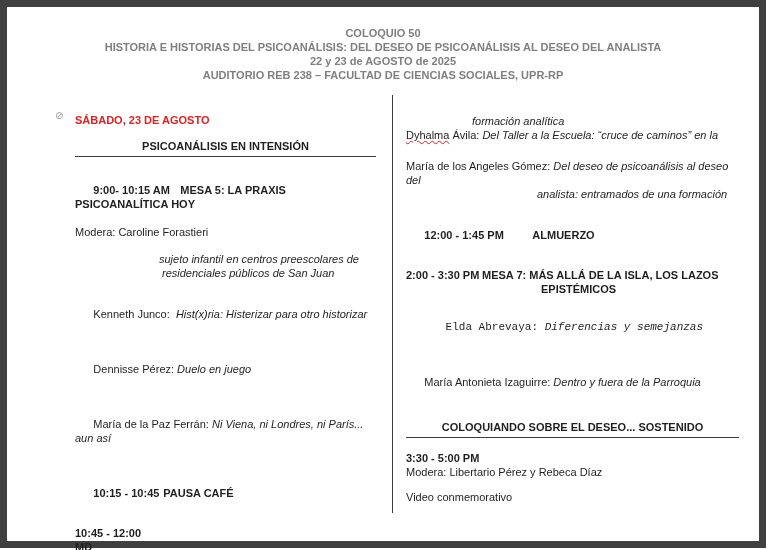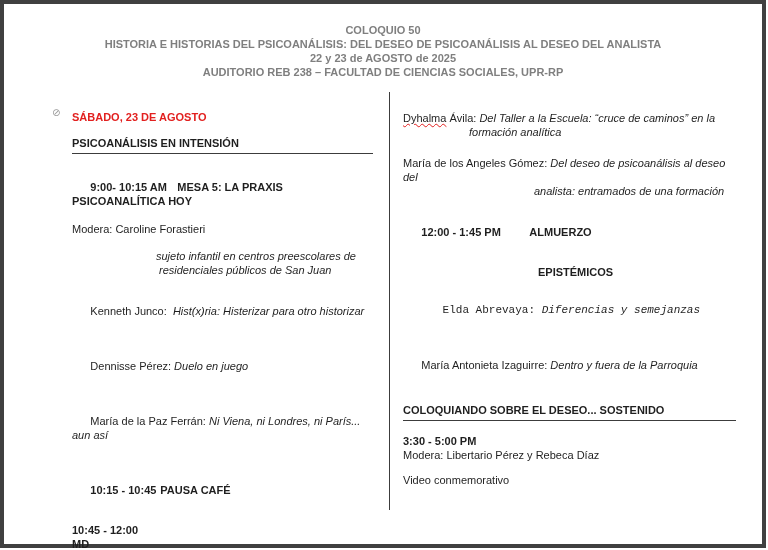--- a/index.html
+++ b/index.html
@@ -1,36 +1,36 @@
 <!DOCTYPE html>
 <html style="--red: #e2201f; --gray: #7f7f7f;"><head>
 <meta charset="utf-8">
 <style>
   * { margin:0; padding:0; box-sizing:border-box; }
   html,body { width:768px; height:550px; background:#ffffff; overflow:hidden; }
   body { font-family:"Liberation Sans","DejaVu Sans",sans-serif; color:#1f1f1f; }
-  .page { position:relative; width:766px; height:548px; border:4px solid #404040; background:#fff; }
+  .page { position:relative; width:766px; height:548px; border:7px solid #404040; background:#fff; }
 
   .doc-header { position:absolute; top:19px; left:0; width:100%; text-align:center;
                 font-weight:bold; color:var(--gray,#7f7f7f); font-size:11px; line-height:15px; }
 
   .marker { position:absolute; left:48px; top:104px; font-size:10px; color:#9a9a9a; line-height:10px; }
 
   .col-divider { position:absolute; left:385px; top:88px; width:1px; height:418px; background:#3c3c3c; }
 
   .col { position:absolute; font-size:11px; }
   .col-left  { left:68px;  top:106px; width:301px; }
   .col-right { left:399px; top:107px; width:333px; }
 
   .line { white-space:pre-wrap; line-height:14px; min-height:14px; }
   .b { font-weight:bold; }
   .i { font-style:italic; }
   .red { color:var(--red,#e2201f); font-weight:bold; }
 
-  .sec { text-align:left; font-weight:bold; border-bottom:1px solid #3c3c3c; padding-bottom:4px; }
+  .sec { text-align:center; font-weight:bold; border-bottom:1px solid #3c3c3c; padding-bottom:4px; }
 
   .time { display:inline-block; font-weight:bold; }
   .sq { text-decoration:underline; text-decoration-style:wavy; text-decoration-color:var(--red,#e2201f); text-decoration-thickness:1px; }
 
   .mt10{margin-top:10px;font-family:Liberation Mono, monospace;} .mt11{margin-top:11px;} .mt12{margin-top:12px;}
   .mt13{margin-top:13px;} .mt17{margin-top:17px;} .mt18{margin-top:18px;}
 </style>
 </head>
 <body>
 
@@ -80,34 +80,35 @@
 
     <div class="mt12">
       <div class="line"><span class="time" style="width:84px">10:45 - 12:00 MD</span></div>
 
     </div>
 
   </div>
 
   <div class="col col-right">
     <div>
+      <div class="line i" style="padding-left:66px">formación analítica</div>
       <div class="line"><span class="sq">Dyhalma</span><span> Ávila: </span><span class="i">Del Taller a la Escuela: “cruce de caminos” en la</span></div>
-      <div class="line i" style="padding-left:66px">formación analítica</div>
     </div>
 
     <div class="mt17">
       <div class="line"><span>María de los Angeles Gómez: </span><span class="i">Del deseo de psicoanálisis al deseo del</span></div>
       <div class="line i" style="padding-left:131px">analista: entramados de una formación</div>
     </div>
 
     <div class="line mt13">
       <span class="time" style="width:108px">12:00 - 1:45 PM</span><span class="b">ALMUERZO</span>
     </div>
 
     <div class="mt12">
+      <div class="line"><span class="time" style="width:76px">2:00 - 3:30 PM</span><span class="b">MESA 7: MÁS ALLÁ DE LA ISLA, LOS LAZOS</span></div>
       <div class="line b" style="padding-left:135px">EPISTÉMICOS</div>
     </div>
 
     <div class="line mt10">
       <span>Elda Abrevaya: </span><span class="i">Diferencias y semejanzas</span>
     </div>
 
 
     <div class="line mt13">
       <span>María Antonieta Izaguirre: </span><span class="i">Dentro y fuera de la Parroquia</span>

